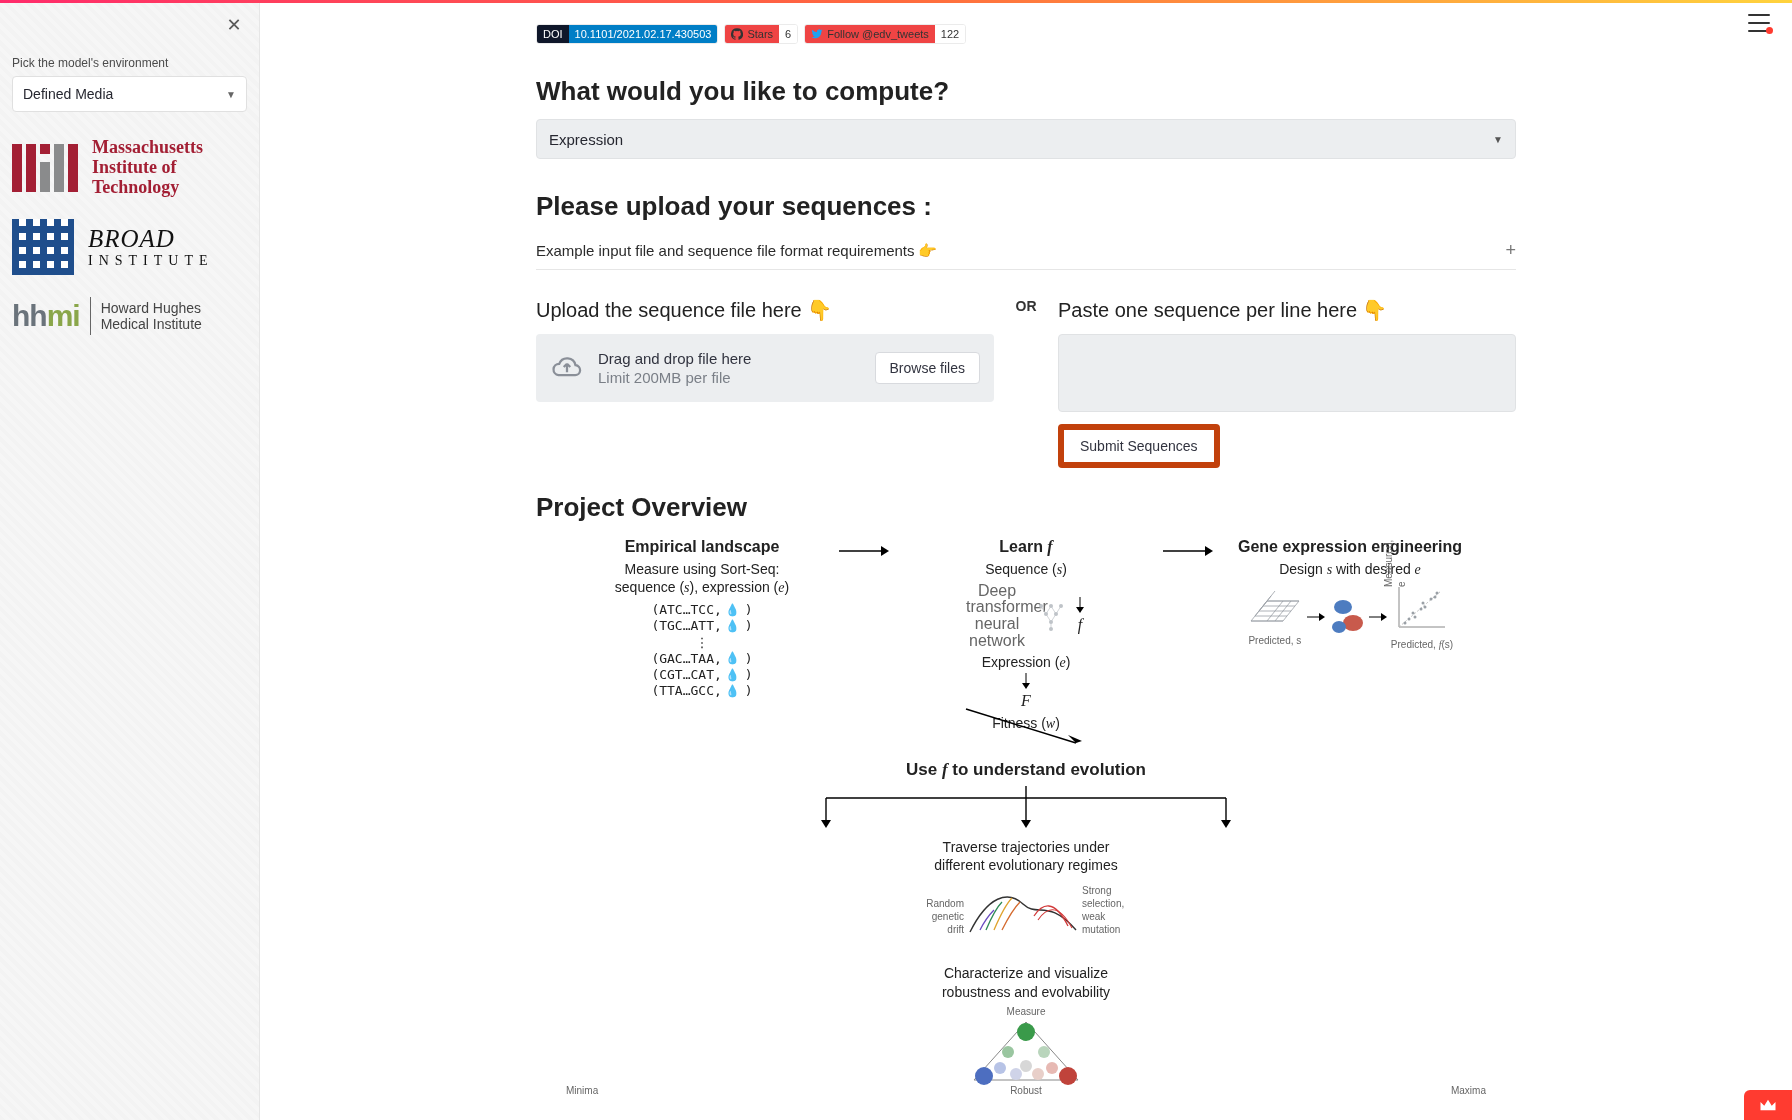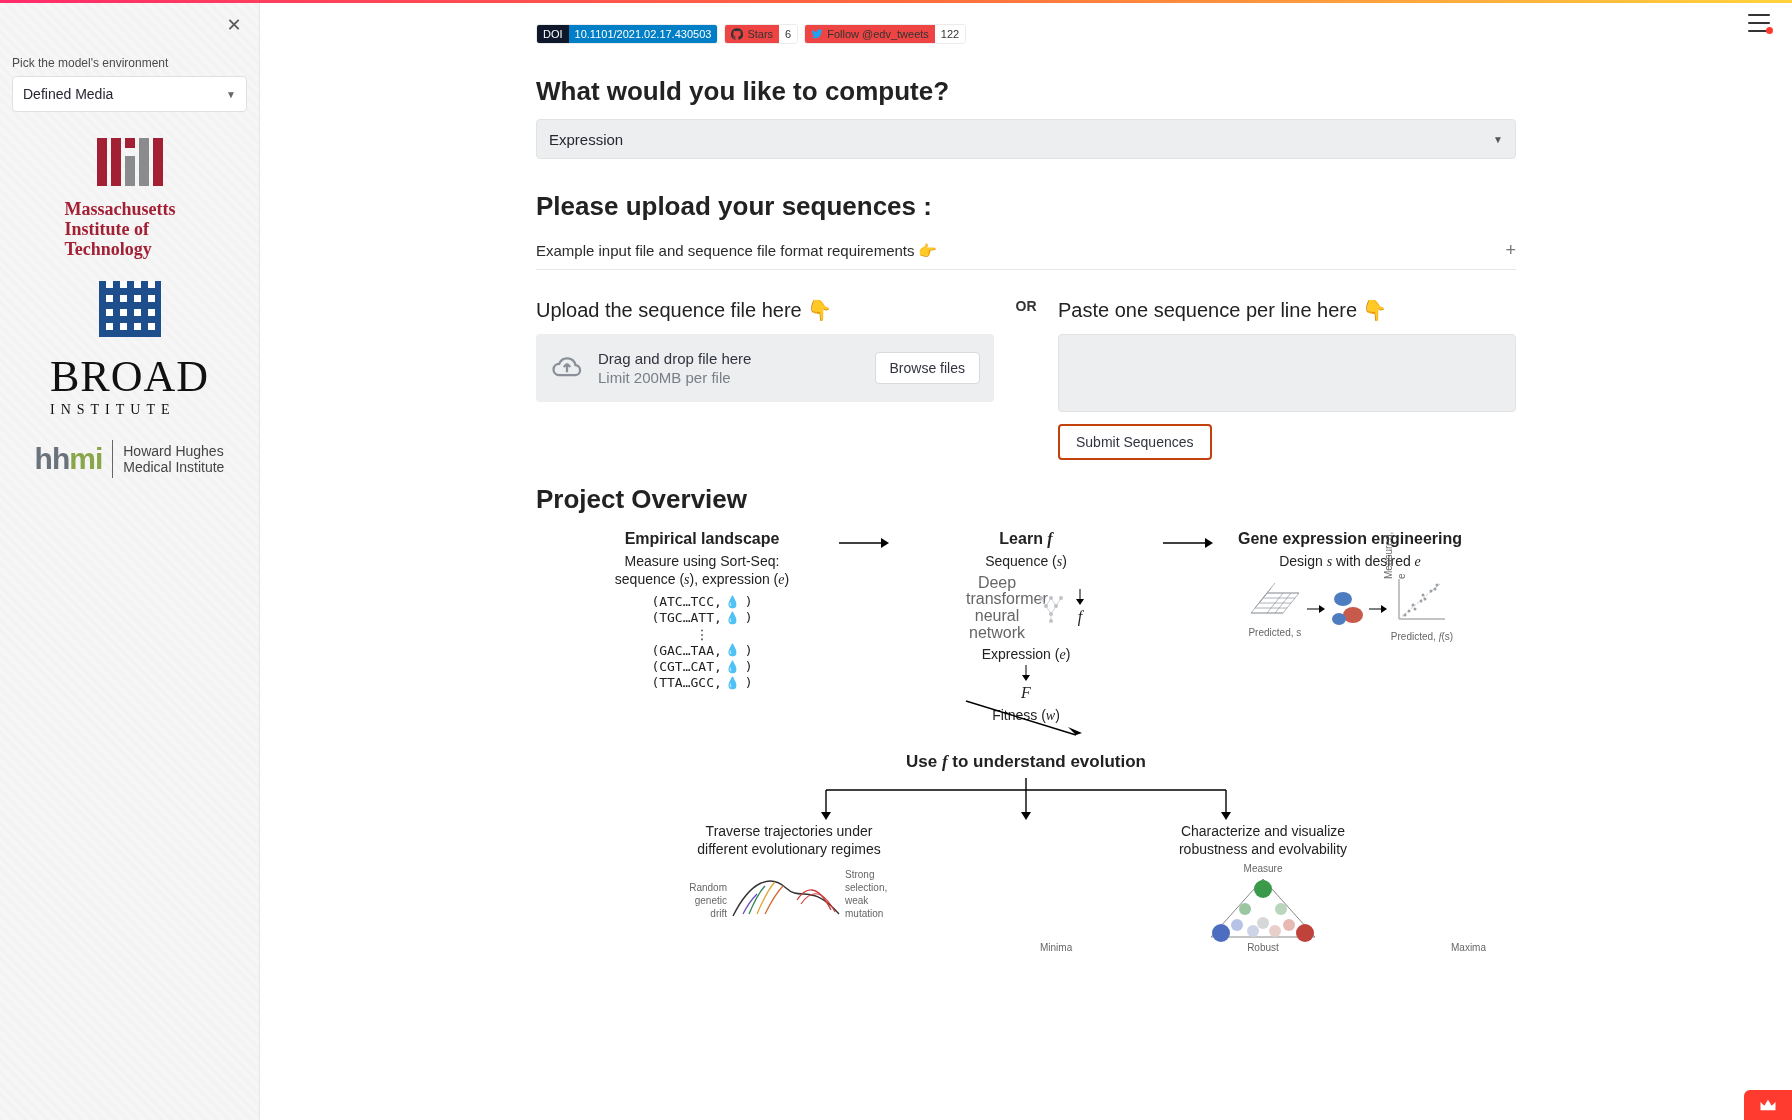--- a/index.html
+++ b/index.html
@@ -42,21 +42,21 @@
     border: 1px solid #e0e0e0;
     border-radius: 4px;
     height: 36px;
     display: flex; align-items: center; justify-content: space-between;
     padding: 0 10px;
     font-size: 14px;
     cursor: pointer;
   }
   .select-box .caret { font-size: 10px; color: #666; }
   .logos { margin-top: 26px; display: flex; flex-direction: column; gap: 22px; }
-  .logo-row { display: flex; align-items: center; gap: 14px; flex-direction: column; }
+  .logo-row { display: flex; align-items: center; gap: 14px; }
 
   
   .mit-mark { display: flex; align-items: flex-end; gap: 4px; height: 48px; }
   .mit-bar { width: 10px; background: #a31f34; }
   .mit-bar.b1 { height: 48px; }
   .mit-bar.b2 { height: 48px; }
   .mit-bar.b4 { height: 48px; background: #8a8b8c; }
   .mit-bar.b5 { height: 48px; }
   .mit-bar.short-top {
     height: 48px; background: linear-gradient(to bottom, #a31f34 0 10px, transparent 10px 18px, #8a8b8c 18px 48px);
@@ -78,21 +78,21 @@
   }
   .broad-mark::after {
     content: "";
     position: absolute; inset: 0;
     background: linear-gradient(125deg, transparent 0 30%, rgba(255,255,255,0) 30% 32%, transparent 32%),
                 linear-gradient(55deg, transparent 0 35%, rgba(255,255,255,0) 35% 37%, transparent 37%);
   }
   .broad-text { display: flex; flex-direction: column; }
   .broad-text .big {
     font-family: "Times New Roman", Georgia, serif;
-    font-size: 44px; letter-spacing: 1px; color: #111;
+    font-size: 25px; letter-spacing: 1px; color: #111; font-style: italic;
   }
   .broad-text .small {
     font-family: "Times New Roman", Georgia, serif;
     font-size: 14px; letter-spacing: 6px; color: #111;
   }
   
   .hhmi-wrapper { display: flex; align-items: center; gap: 10px; }
   .hhmi-mark {
     font-family: Arial, sans-serif;
     font-size: 30px;
@@ -217,21 +217,21 @@
     border: 1px solid #e0e2e4;
     border-radius: 4px;
     width: 100%;
     min-height: 78px;
     resize: none;
     padding: 8px;
     font-size: 14px;
   }
   .submit-btn {
     margin-top: 12px;
-    background: #fff; border: 2px solid #c2410c; border-radius: 4px;
+    background: #fff; border: 6px solid #c2410c; border-radius: 4px;
     padding: 8px 16px; font-size: 14px; color: #31333f; cursor: pointer;
   }
   .right-col { display: flex; flex-direction: column; align-items: flex-start; }
 
   
   .diagram {
     margin-top: 14px;
     font-size: 13px;
     color: #222;
     line-height: 1.25;
@@ -267,23 +267,24 @@
   .vert-stack { display: flex; flex-direction: column; align-items: center; gap: 2px; }
   .tiny-note { font-size: 16px; color: #666; text-align: center; line-height: 1.05; }
   .italic { font-style: italic; font-family: Georgia, serif; }
 
   .row-mid {
     text-align: center; margin-top: 14px; font-size: 17px; font-weight: 700;
   }
   .branch { display: flex; justify-content: center; margin-top: 4px; }
   .row-bot {
     display: grid;
-    grid-template-columns: 1fr 1fr;
+    grid-template-columns: 1fr;
     gap: 28px;
     padding: 0 30px;
+    margin-top: 8px;
   }
   .row-bot .cell { text-align: center; font-size: 14px; line-height: 1.3; }
   .illus { margin-top: 10px; display: flex; justify-content: center; }
   .label-tiny { font-size: 10px; color: #666; }
   .tri-labels {
     display: grid;
     grid-template-columns: 1fr 1fr 1fr;
     font-size: 10px; color: #666;
     margin-top: -4px;
   }

